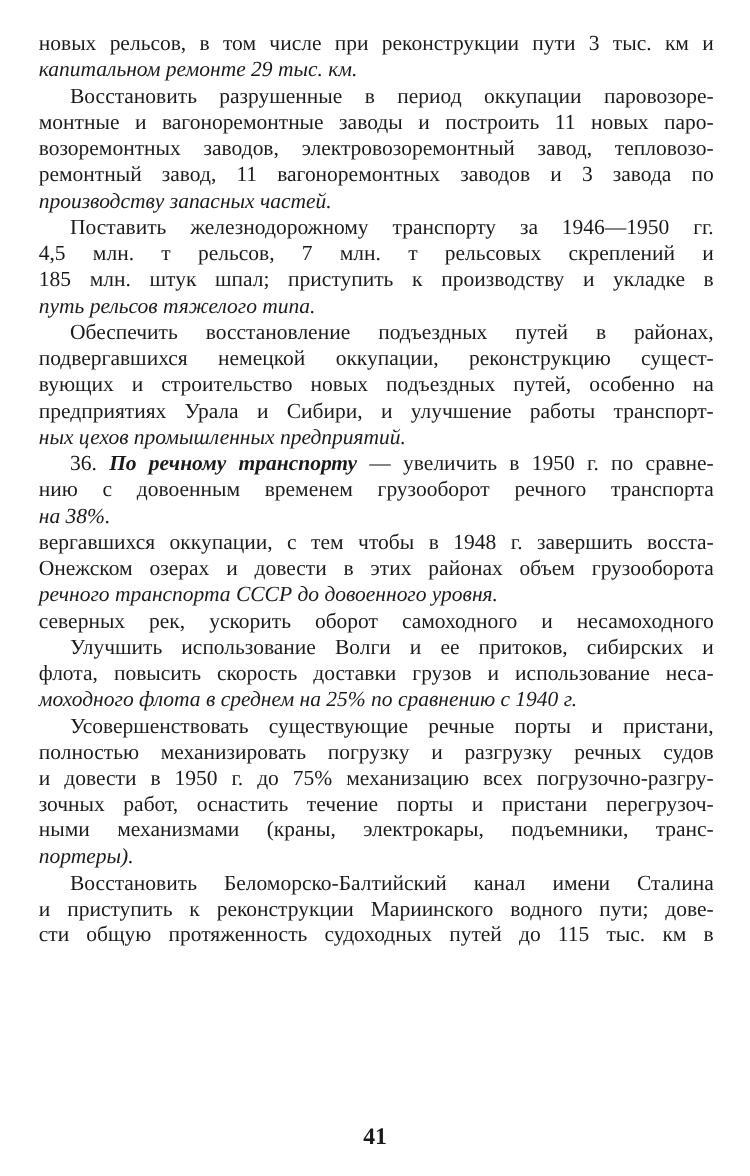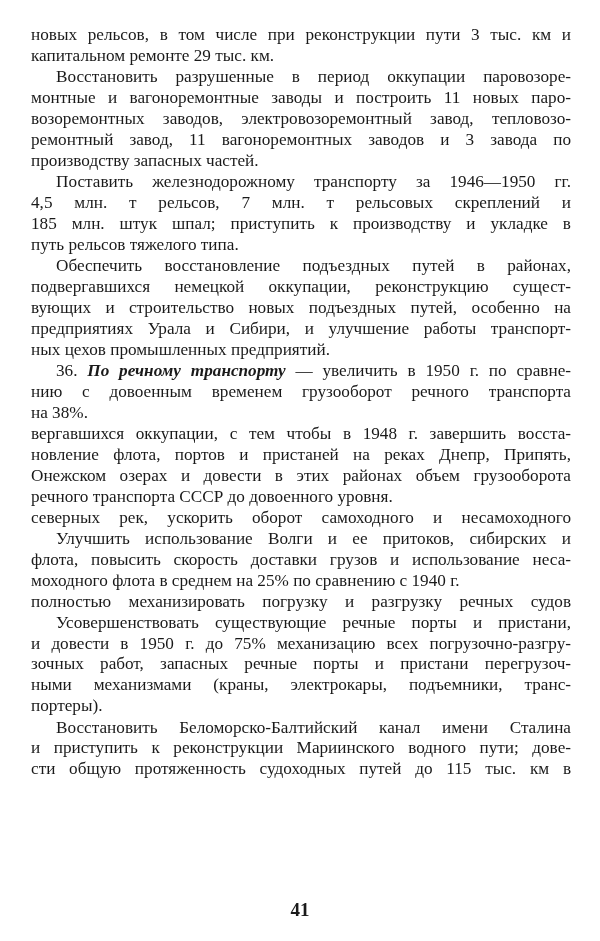--- a/index.html
+++ b/index.html
@@ -3,21 +3,21 @@
 <meta charset="utf-8">
 <style>
   html, body { margin: 0; padding: 0; background: #ffffff; }
   body { width: 600px; height: 941px; position: relative; overflow: hidden; }
   .page {
     position: absolute; left: 31px; top: 25px; width: 540px;
     font-family: "Liberation Serif", serif; font-size: 17.2px; line-height: 20.9px;
     color: #1a1a1a;
   }
   .line { display: block; white-space: nowrap; text-align: justify; text-align-last: justify; height: 20.9px; }
-  .line.last { text-align-last: left; }
+  .line.last { text-align-last: left; font-style: italic; }
   .line.indent { padding-left: 25px; }
   .para { margin: 0; }
   .para + .para { margin-top: 0.4px; }
   em, .it { font-style: italic; font-weight: bold; }
   .pagenum {
     position: absolute; left: 0; width: 600px; top: 899px; text-align: center;
     font-family: "Liberation Serif", serif; font-size: 19px; font-weight: bold; color: #1a1a1a;
   }
 </style>
 </head>
@@ -56,37 +56,36 @@
   </div>
 
   <div class="para">
     <span class="line indent"><span>36. </span><em>По речному транспорту</em><span> — увеличить в 1950 г. по сравне-</span></span>
     <span class="line">нию с довоенным временем грузооборот речного транспорта</span>
     <span class="line last">на 38%.</span>
   </div>
 
   <div class="para">
     <span class="line">вергавшихся оккупации, с тем чтобы в 1948 г. завершить восста-</span>
-    <span class="line">новление флота, портов и пристаней на реках Днепр, Припять,</span>
     <span class="line">Онежском озерах и довести в этих районах объем грузооборота</span>
     <span class="line last">речного транспорта СССР до довоенного уровня.</span>
   </div>
 
   <div class="para">
     <span class="line">северных рек, ускорить оборот самоходного и несамоходного</span>
     <span class="line indent">Улучшить использование Волги и ее притоков, сибирских и</span>
     <span class="line">флота, повысить скорость доставки грузов и использование неса-</span>
     <span class="line last">моходного флота в среднем на 25% по сравнению с 1940 г.</span>
   </div>
 
   <div class="para">
+    <span class="line indent">Усовершенствовать существующие речные порты и пристани,</span>
     <span class="line">полностью механизировать погрузку и разгрузку речных судов</span>
-    <span class="line indent">Усовершенствовать существующие речные порты и пристани,</span>
     <span class="line">и довести в 1950 г. до 75% механизацию всех погрузочно-разгру-</span>
-    <span class="line">зочных работ, запасных речные порты и пристани перегрузоч-</span>
+    <span class="line">зочных работ, оснастить течение порты и пристани перегрузоч-</span>
     <span class="line">ными механизмами (краны, электрокары, подъемники, транс-</span>
     <span class="line last">портеры).</span>
   </div>
 
   <div class="para">
     <span class="line indent">Восстановить Беломорско-Балтийский канал имени Сталина</span>
     <span class="line">и приступить к реконструкции Мариинского водного пути; дове-</span>
     <span class="line">сти общую протяженность судоходных путей до 115 тыс. км в</span>
 
   </div>

